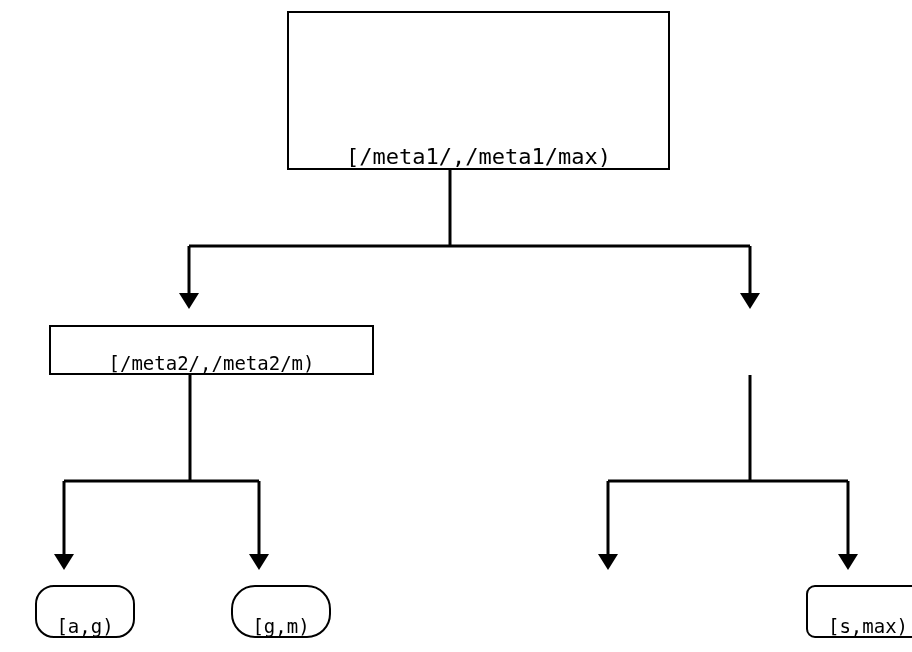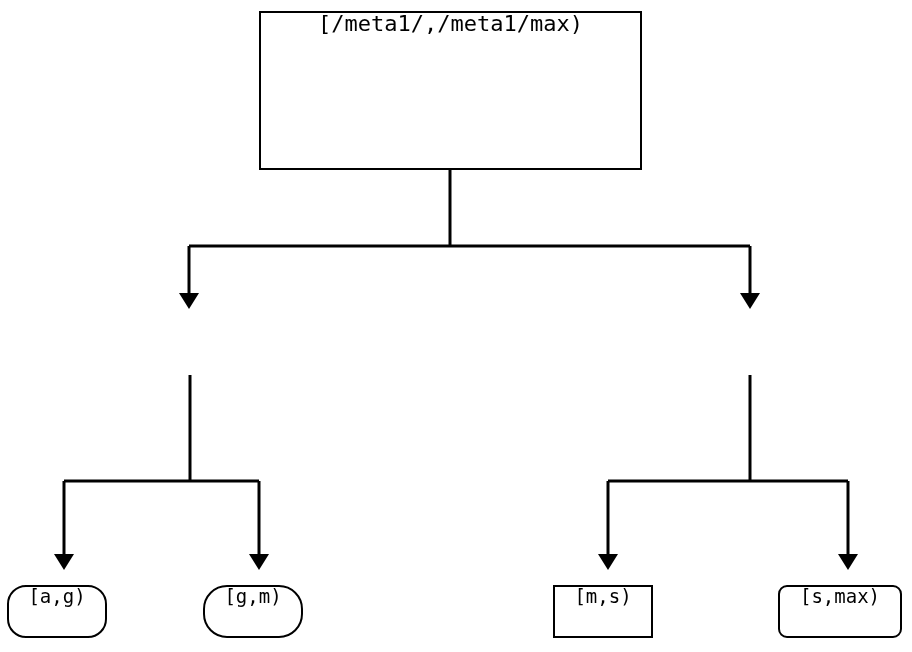--- a/index.html
+++ b/index.html
@@ -24,24 +24,25 @@
     height: 652px;
     pointer-events: none;
   }
   .node {
     position: absolute;
     box-sizing: border-box;
     border: 2px solid #000000;
     background: #ffffff;
     color: #000000;
     display: flex;
-    align-items: flex-start;
+    align-items: flex-end;
     justify-content: center;
     white-space: pre;
     letter-spacing: 0px;
+    margin-left: 28px;
   }
   .node-label {
     display: block;
     line-height: 1;
   }
   .node-root {
     left: 259px;
     top: 11px;
     width: 383px;
     height: 159px;
@@ -116,31 +117,31 @@
       <polygon points="249,554 269,554 259,570"></polygon>
       <polygon points="598,554 618,554 608,570"></polygon>
       <polygon points="838,554 858,554 848,570"></polygon>
     </g>
   </svg>
 
   <div class="node node-root">
     <span class="node-label">[/meta1/,/meta1/max)</span>
   </div>
 
+  <div class="node node-mid-left">
+    <span class="node-label">[/meta2/,/meta2/m)</span>
+  </div>
 
 
   <div class="node node-leaf node-leaf-ag">
     <span class="node-label">[a,g)</span>
   </div>
 
   <div class="node node-leaf node-leaf-gm">
     <span class="node-label">[g,m)</span>
   </div>
 
-  <div class="node node-leaf node-leaf-ms">
-    <span class="node-label">[m,s)</span>
-  </div>
 
   <div class="node node-leaf node-leaf-smax">
     <span class="node-label">[s,max)</span>
   </div>
 
 </div>
 
 </body></html>

